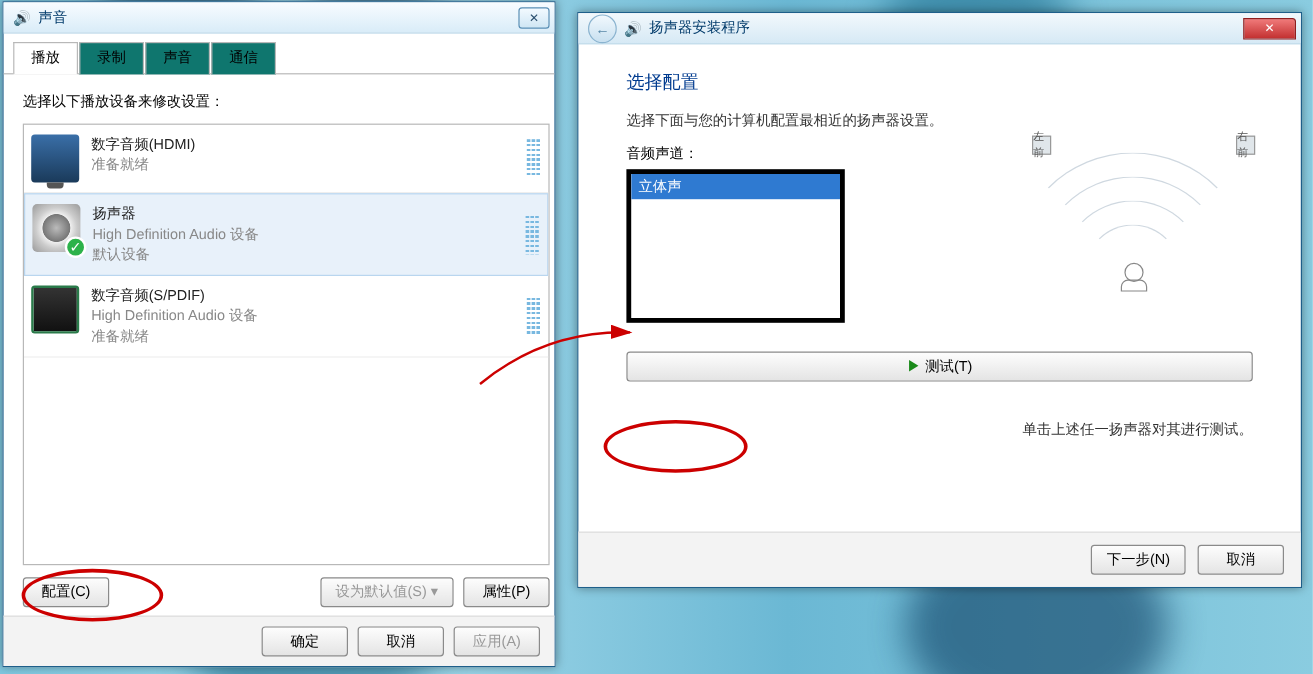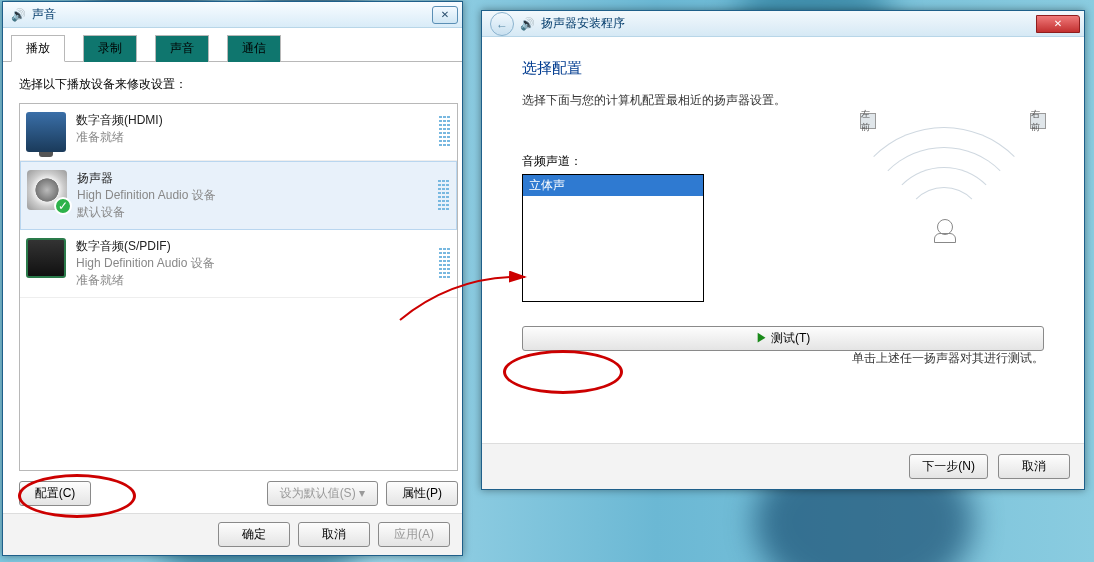--- a/index.html
+++ b/index.html
@@ -47,21 +47,21 @@
     cursor:pointer;
   }
   .winbtn.close {
     background: linear-gradient(#f07a7a,#c23030);
     border-color:#8f1d1d; color:#fff; width:44px;
     border-radius: 0 3px 0 0;
   }
 
   
   .sound-dialog { top:1px; left:2px; width:461px; height:555px; }
-  .tabs { display:flex; padding:6px 8px 0 8px; gap:18px; border-bottom:1px solid #b8b8b8; }
+  .tabs { display:flex; padding:6px 8px 0 8px; gap:1px; border-bottom:1px solid #b8b8b8; }
   .tab {
     padding:4px 14px 4px 14px;
     border:1px solid #b8b8b8;
     border-bottom:none;
     background:#0f766e;
     position:relative; top:1px;
     cursor:pointer;
   }
   .tab.active { background:#fff; border-bottom:1px solid #fff; }
   .sound-body { padding:14px 4px 10px 16px; }
@@ -121,24 +121,24 @@
   .wizard .titlebar { background:linear-gradient(#f2f8fc,#d6e9f5); }
   .backbtn {
     width:24px;height:24px;border-radius:50%;
     background:linear-gradient(#f1f8fd,#c8e0f0);
     border:1px solid #8ab3cf;
     display:flex;align-items:center;justify-content:center;
     color:#5889a8; cursor:pointer;
   }
   .wizard-body { padding:22px 40px 10px 40px; height:380px; position:relative;}
   .wiz-title { color:#003b8f; font-size:15px; margin-bottom:14px; }
-  .wiz-sub { color:#333; margin-bottom:44px; }
+  .wiz-sub { color:#333; margin-bottom:11px; }
   .aud-label { margin-bottom:4px; }
   .listbox {
-    border:1px solid #000000; width:182px; height:128px;
+    border:4px solid #000000; width:182px; height:128px;
     overflow:auto; background:#fff;
   }
   .listbox .item { padding:2px 6px; cursor:pointer; }
   .listbox .item.selected { background:#2f7ad1; color:#fff; }
 
   .speaker-diagram {
     position:absolute; top:60px; right:20px; width:240px; height:200px;
   }
   .arc { position:absolute; border:1px solid #cfd8e0; border-radius:50%; border-bottom:none;border-left-color:transparent;border-right-color:transparent;}
   .arc1{width:80px;height:80px;left:80px;top:90px;}

